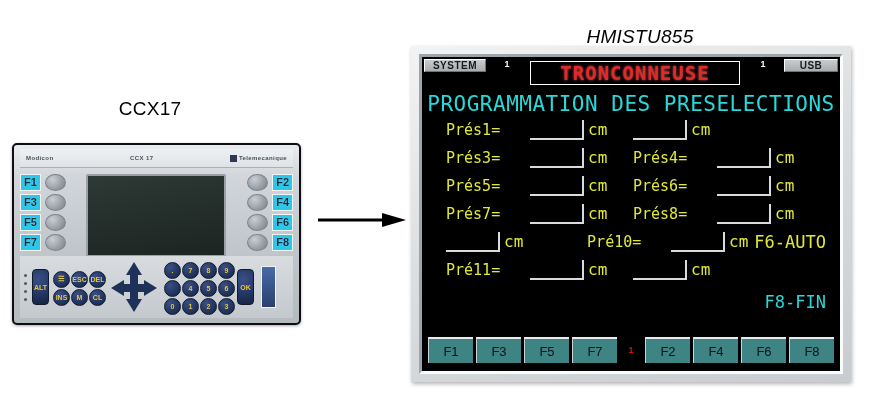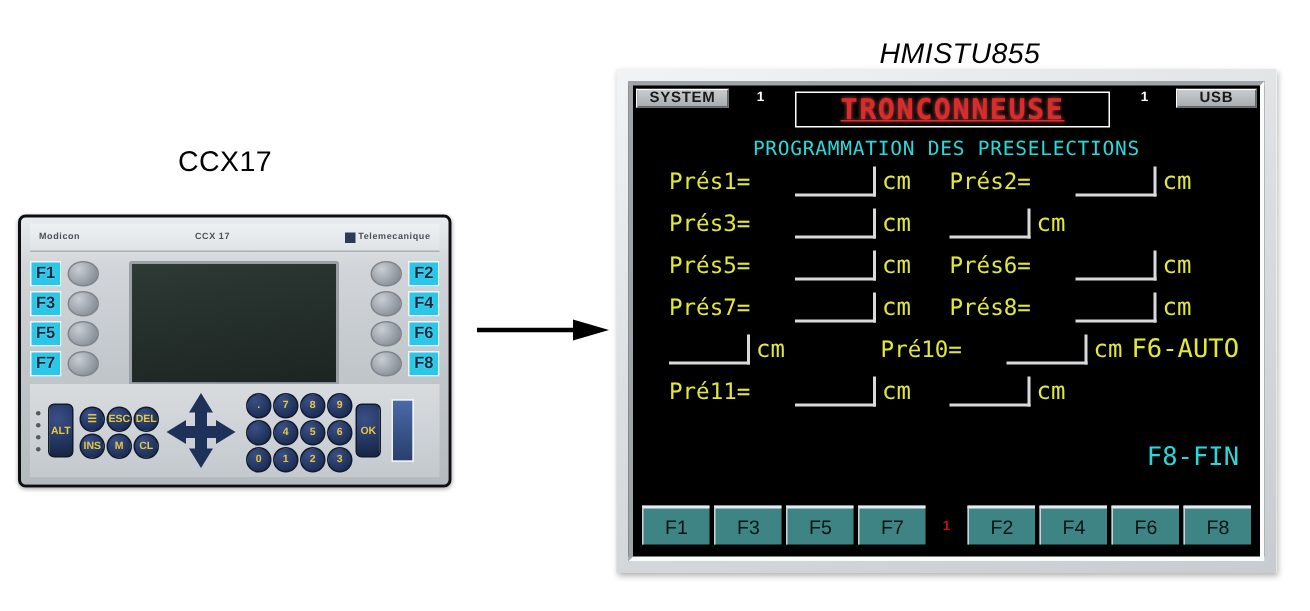--- a/index.html
+++ b/index.html
@@ -283,29 +283,28 @@
     justify-content: center;
     box-sizing: border-box;
   }
   #title-text {
     color: #e02a2a;
     font-family: "DejaVu Sans Mono", monospace;
     font-size: 19px;
     font-weight: bold;
     letter-spacing: 1px;
     text-shadow: 0 0 3px rgba(255,110,110,0.75);
-    text-decoration: underline;
   }
 
   
   #screen-heading {
     text-align: center;
     color: #29d9d9;
     font-family: "DejaVu Sans Mono", monospace;
-    font-size: 13px;
+    font-size: 21px;
     letter-spacing: 0.5px;
     margin-top: 3px;
   }
 
   
   #presets {
     margin-top: 4px;
     padding: 0 12px 0 22px;
   }
   .preset-row {
@@ -347,21 +346,21 @@
     line-height: 20px;
     padding-left: 6px;
     white-space: nowrap;
   }
   #footer-hint {
     color: #29d9d9;
     font-family: "DejaVu Sans Mono", monospace;
     font-size: 17px;
     text-align: right;
     padding-right: 12px;
-    margin-top: 16px;
+    margin-top: 4px;
   }
 
   
   #fkey-bar {
     position: absolute;
     left: 4px;
     right: 4px;
     bottom: 6px;
     display: flex;
     align-items: stretch;
@@ -521,34 +520,34 @@
 
       <div id="presets">
 
         <div class="preset-row">
           <span class="preset-cell">
             <span class="preset-label">Prés1=</span>
             <span class="preset-field"></span>
             <span class="preset-unit">cm</span>
           </span>
           <span class="preset-cell">
-            <span class="preset-label">Prés2=</span>
             <span class="preset-field"></span>
             <span class="preset-unit">cm</span>
           </span>
           <span class="preset-hint"></span>
         </div>
 
         <div class="preset-row">
           <span class="preset-cell">
             <span class="preset-label">Prés3=</span>
             <span class="preset-field"></span>
             <span class="preset-unit">cm</span>
           </span>
           <span class="preset-cell">
+            <span class="preset-label">Prés4=</span>
             <span class="preset-field"></span>
             <span class="preset-unit">cm</span>
           </span>
           <span class="preset-hint"></span>
         </div>
 
         <div class="preset-row">
           <span class="preset-cell">
             <span class="preset-label">Prés5=</span>
             <span class="preset-field"></span>

